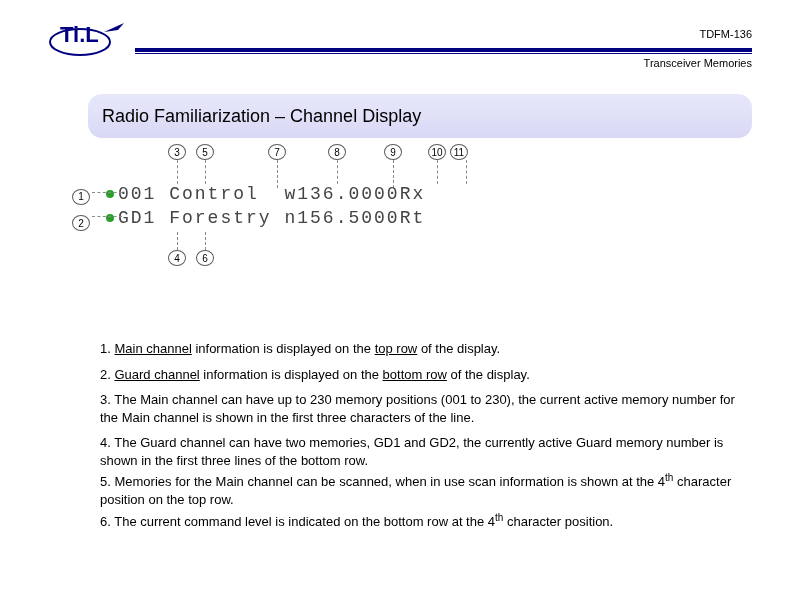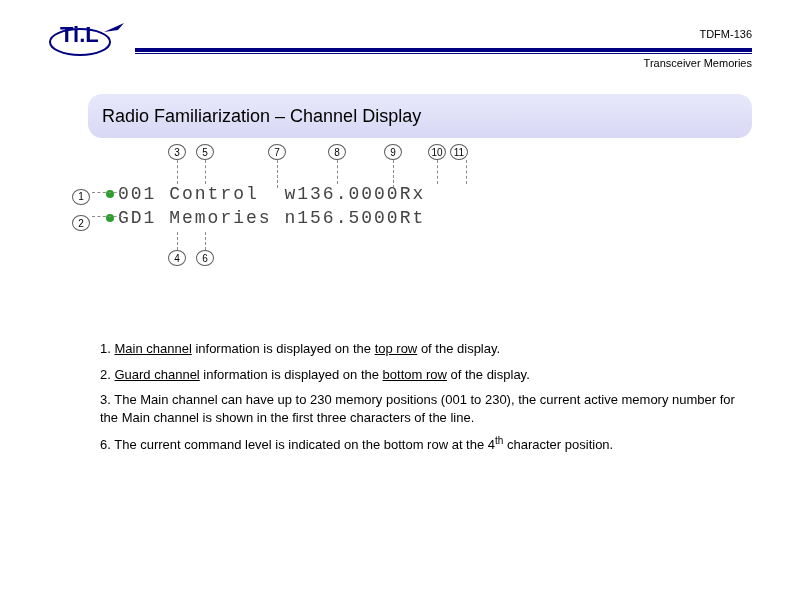--- a/index.html
+++ b/index.html
@@ -70,37 +70,41 @@
   </div>
 
   <div class="lcd">
     <div class="left-callouts">
       <div class="callout">1</div><br>
       <div class="callout">2</div>
     </div>
     <div class="dash-h" style="left:-14px; top:10px; width:30px"></div>
     <div class="dash-h" style="left:-14px; top:34px; width:30px"></div>
     <div class="lcd-row"><span class="dot"></span><span>001 Control  w136.0000Rx</span></div>
-    <div class="lcd-row"><span class="dot"></span><span>GD1 Memories n156.5000Rt</span></div>
+    <div class="lcd-row"><span class="dot"></span><span>GD1 Forestry n156.5000Rt</span></div>
   </div>
 
   <div class="bottom-callouts">
     <div class="dash-v" style="left:71px; top:0; height:18px"></div>
     <div class="dash-v" style="left:99px; top:0; height:18px"></div>
     <div class="callout" style="left:62px; top:18px">4</div>
     <div class="callout" style="left:90px; top:18px">6</div>
   </div>
 </div>
 
 <div class="list">
   <div class="item">
     <span class="inline">1. </span><span class="inline underline">Main channel</span><span class="inline"> information is displayed on the </span><span class="inline underline">top row</span><span class="inline"> of the display.</span>
   </div>
   <div class="item">
     <span class="inline">2. </span><span class="inline underline">Guard channel</span><span class="inline"> information is displayed on the </span><span class="inline underline">bottom row</span><span class="inline"> of the display.</span>
   </div>
   <div class="item">3. The Main channel can have up to 230 memory positions (001 to 230), the current active memory number for the Main channel is shown in the first three characters of the line.</div>
+  <div class="item" style="margin-bottom:2px">4. The Guard channel can have two memories, GD1 and GD2, the currently active Guard memory number is shown in the first three lines of the bottom row.</div>
+  <div class="item" style="margin-bottom:2px">
+    <span class="inline">5. Memories for the Main channel can be scanned, when in use scan information is shown at the 4</span><sup>th</sup><span class="inline"> character position on the top row.</span>
+  </div>
   <div class="item">
     <span class="inline">6. The current command level is indicated on the bottom row at the 4</span><sup>th</sup><span class="inline"> character position.</span>
   </div>
 </div>
 
 </div>
 
 </body></html>

